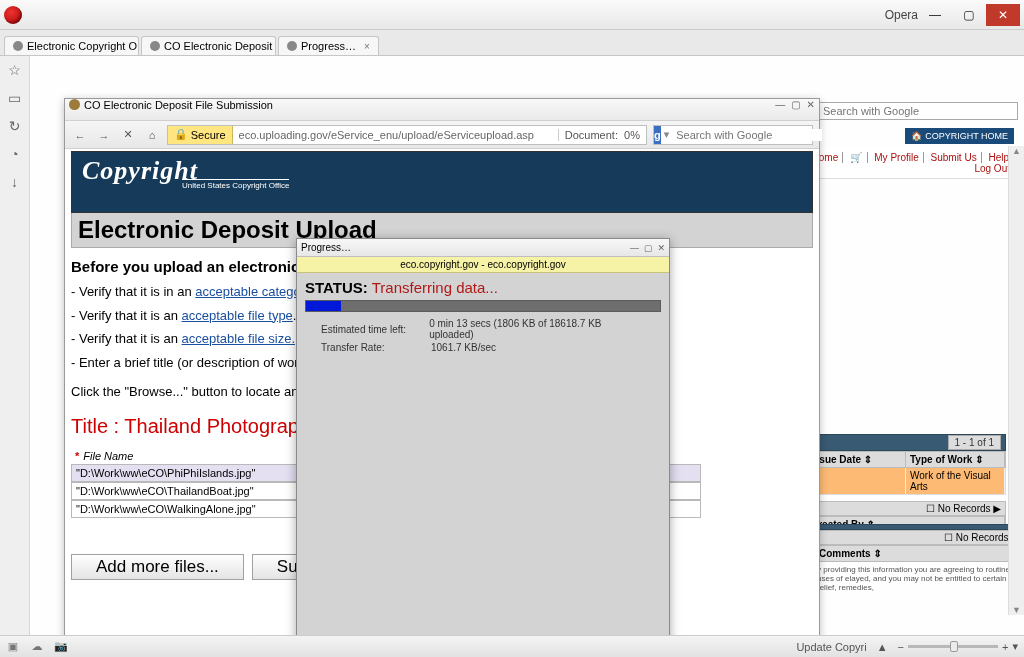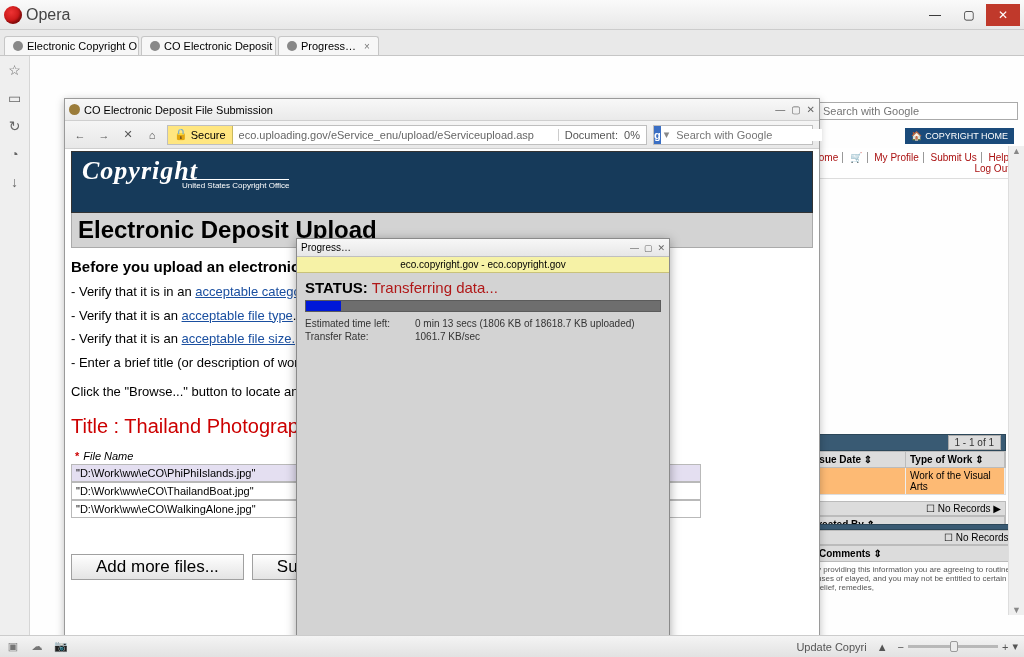--- a/index.html
+++ b/index.html
@@ -1,21 +1,21 @@
 <!DOCTYPE html>
 <html><head>
 <meta charset="utf-8">
 <style>
 * { margin: 0; padding: 0; box-sizing: border-box; font-family: "Segoe UI", Tahoma, sans-serif; }
 body { background: #f0f0f0; width: 1024px; height: 657px; overflow: hidden; position: relative; }
 
 
 .opera-top { height: 30px; background: linear-gradient(#fafafa,#e8e8e8); border-bottom: 1px solid #ccc; display: flex; align-items: center; padding: 0 4px; }
 .opera-logo { width: 18px; height: 18px; background: radial-gradient(circle at 40% 35%, #e33, #a00); border-radius: 50%; margin-right: 4px; box-shadow: inset -2px -2px 2px rgba(0,0,0,.3); }
-.opera-title { font-size: 16px; color: #444; flex: 1; }
+.opera-title { font-size: 12px; color: #444; flex: 1; text-align: right; }
 .win-btns { display: flex; gap: 0; margin-left: auto; }
 .win-btn { width: 34px; height: 22px; display: flex; align-items: center; justify-content: center; font-size: 12px; color: #222; }
 .win-close { background: #c0392b; color: #fff; }
 
 .tab-strip { height: 26px; background: #e9e9e9; border-bottom: 1px solid #c6c6c6; display: flex; align-items: flex-end; padding-left: 4px; }
 .tab { background: #f7f7f7; border: 1px solid #c6c6c6; border-bottom: none; border-radius: 3px 3px 0 0; padding: 3px 8px; font-size: 11px; margin-right: 2px; display: flex; align-items: center; gap: 4px; max-width: 135px; overflow: hidden; white-space: nowrap; }
 .tab .fav { width: 10px; height: 10px; border-radius: 50%; background: #888; flex: 0 0 auto; }
 .tab .x { font-size: 10px; color: #777; margin-left: 4px; }
 
 .content-area { display: flex; height: calc(100% - 30px - 26px - 22px); }
@@ -42,21 +42,21 @@
 .search-google input { width: 100%; font-size: 11px; padding: 2px 4px; border: 1px solid #aaa; }
 .comments-box { position: absolute; bottom: 40px; right: 0; width: 210px; }
 .comments-head { background: #dcdcdc; font-size: 10px; padding: 2px 4px; border: 1px solid #bbb; font-weight: bold; }
 .fineprint { font-size: 8px; color: #555; padding: 3px; }
 .scroll-r { position: absolute; right: 0; top: 90px; bottom: 20px; width: 16px; background: #efefef; border-left: 1px solid #ddd; }
 .scroll-r::before { content: "▲"; position: absolute; top: 0; width: 100%; text-align: center; font-size: 9px; color: #888; }
 .scroll-r::after { content: "▼"; position: absolute; bottom: 0; width: 100%; text-align: center; font-size: 9px; color: #888; }
 
 
 .inner-win { position: absolute; left: 34px; top: 42px; width: 756px; height: 570px; background: #fff; border: 1px solid #9a9a9a; box-shadow: 0 2px 8px rgba(0,0,0,.25); }
-.inner-title { height: 22px; background: linear-gradient(#f8f8f8,#eaeaea); border-bottom: 1px solid #cfcfcf; display: flex; align-items: center; padding: 0 4px; font-size: 11px; }
+.inner-title { height: 22px; background: linear-gradient(#f8f8f8,#eaeaea); border-bottom: 1px solid #cfcfcf; display: flex; align-items: flex-start; padding: 0 4px; font-size: 11px; }
 .inner-title .fav { width: 11px; height: 11px; border-radius: 50%; background: #9b7c3a; margin-right: 4px; }
 .inner-title .winctl { margin-left: auto; display: flex; gap: 6px; color: #666; font-size: 10px; }
 .inner-nav { height: 28px; background: linear-gradient(#f5f5f5,#e8e8e8); border-bottom: 1px solid #cfcfcf; display: flex; align-items: center; padding: 0 6px; gap: 6px; font-size: 11px; }
 .nav-btn { width: 18px; height: 18px; display: flex; align-items: center; justify-content: center; color: #555; }
 .addr { flex: 1; background: #fff; border: 1px solid #bfbfbf; height: 20px; display: flex; align-items: center; font-size: 11px; overflow: hidden; }
 .secure { background: #ffe680; padding: 0 6px; display: flex; align-items: center; gap: 3px; height: 100%; border-right: 1px solid #c9b85f; }
 .addr-text { padding: 0 6px; color: #666; flex: 1; white-space: nowrap; }
 .doc-pct { border-left: 1px solid #ccc; padding: 0 6px; color: #555; }
 .mini-search { width: 160px; background: #fff; border: 1px solid #bfbfbf; height: 20px; display: flex; align-items: center; }
 .g-icon { width: 18px; height: 18px; background: #3b6fc4; color: #fff; font-size: 11px; font-weight: bold; display: flex; align-items: center; justify-content: center; }
@@ -83,21 +83,21 @@
 .prog-win { position: absolute; left: 266px; top: 182px; width: 374px; height: 410px; background: #d3d3d3; border: 1px solid #8a8a8a; box-shadow: 0 2px 10px rgba(0,0,0,.35); }
 .prog-title { height: 18px; background: linear-gradient(#f7f7f7,#e7e7e7); border-bottom: 1px solid #bfbfbf; display: flex; align-items: center; padding: 0 4px; font-size: 10px; }
 .prog-title .winctl { margin-left: auto; display: flex; gap: 5px; color: #666; font-size: 9px; }
 .prog-url { background: #f6f2a6; font-size: 10px; text-align: center; padding: 2px 0; border-bottom: 1px solid #c9c27a; }
 .prog-status { padding: 6px 8px 2px 8px; font-size: 15px; }
 .prog-status b { font-weight: bold; }
 .prog-status .transferring { color: #b01818; }
 .prog-bar { margin: 2px 8px 6px 8px; height: 12px; background: #6e6e6e; position: relative; border: 1px solid #5b5b5b; }
 .prog-fill { position: absolute; left: 0; top: 0; bottom: 0; width: 10%; background: #0018d8; }
 .prog-meta { padding: 0 8px; font-size: 10px; color: #333; }
-.prog-meta div { display: flex; margin: 2px 0; }
+.prog-meta div { display: flex; margin: 2px 16px; align-items: center; }
 .prog-meta .lab { width: 110px; }
 
 .status-bar { position: absolute; bottom: 0; left: 0; right: 0; height: 22px; background: linear-gradient(#f4f4f4,#e2e2e2); border-top: 1px solid #ccc; display: flex; align-items: center; padding: 0 6px; font-size: 11px; color: #555; gap: 10px; }
 .sb-ic { width: 14px; height: 14px; color: #767676; display: flex; align-items: center; justify-content: center; }
 .sb-spacer { flex: 1; }
 .zoom { display: flex; align-items: center; gap: 4px; }
 .zoom .track { width: 90px; height: 3px; background: #b8b8b8; position: relative; }
 .zoom .knob { position: absolute; left: 42px; top: -4px; width: 8px; height: 11px; background: #ececec; border: 1px solid #9a9a9a; border-radius: 2px; }
 </style>
 </head>

